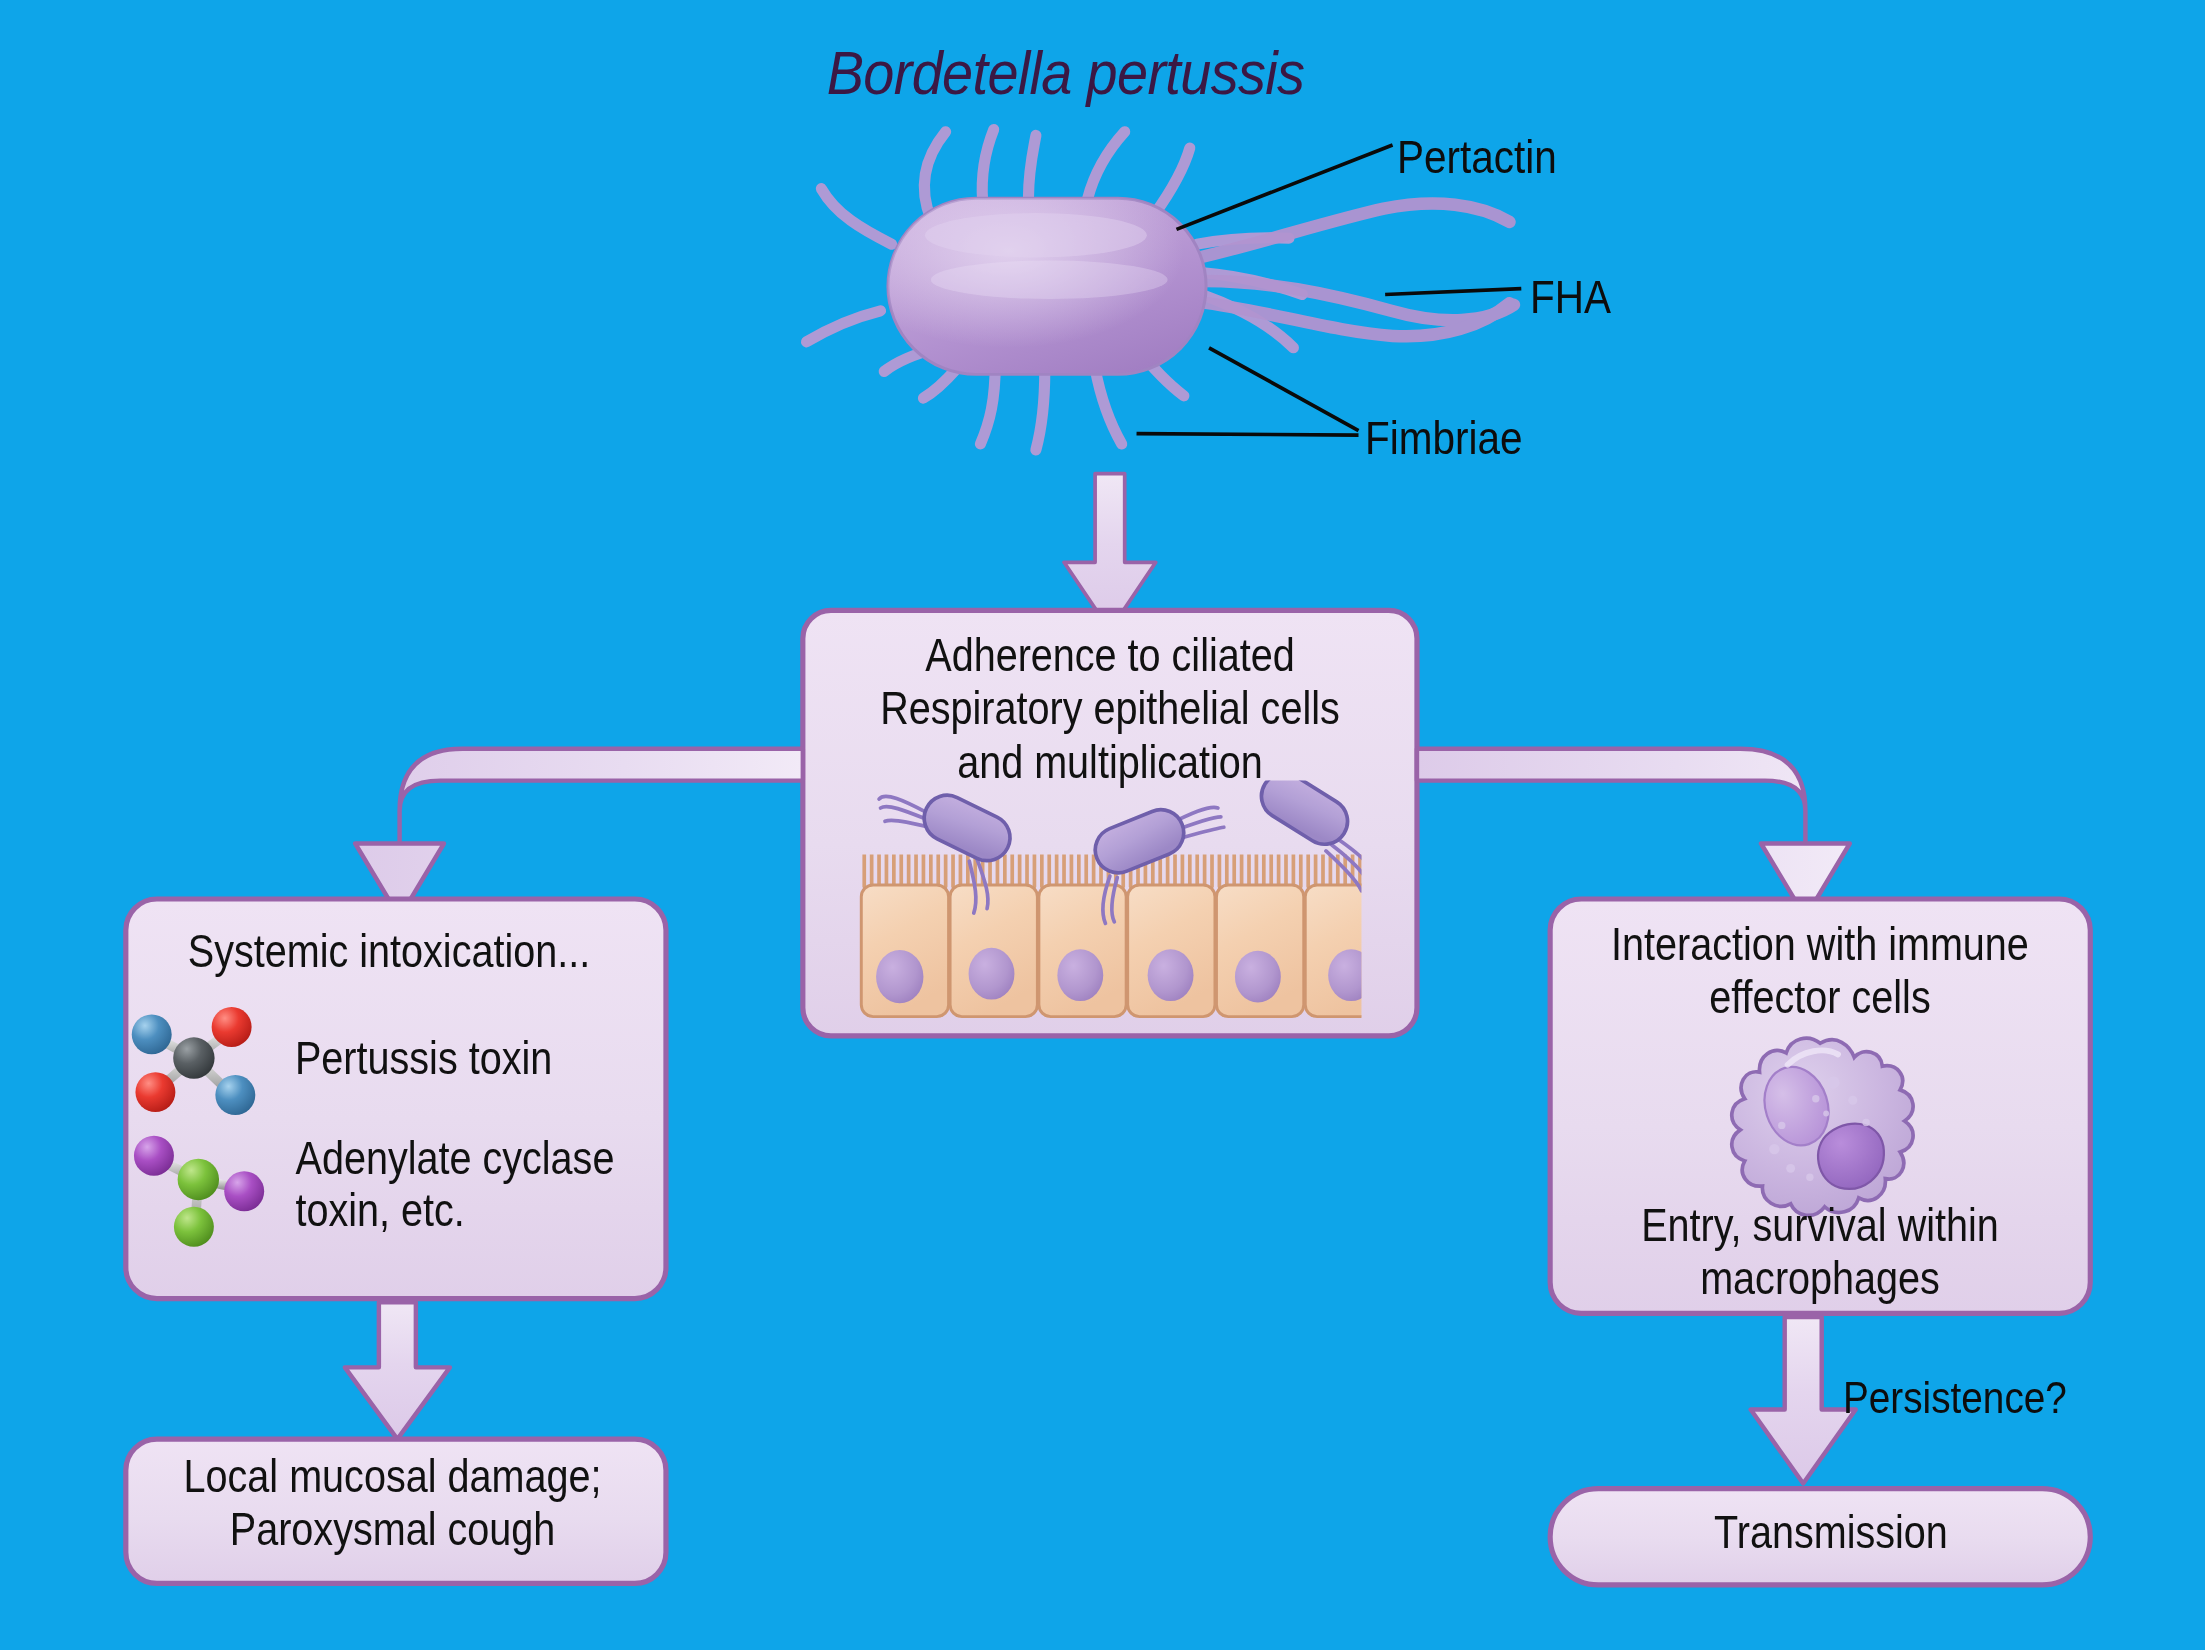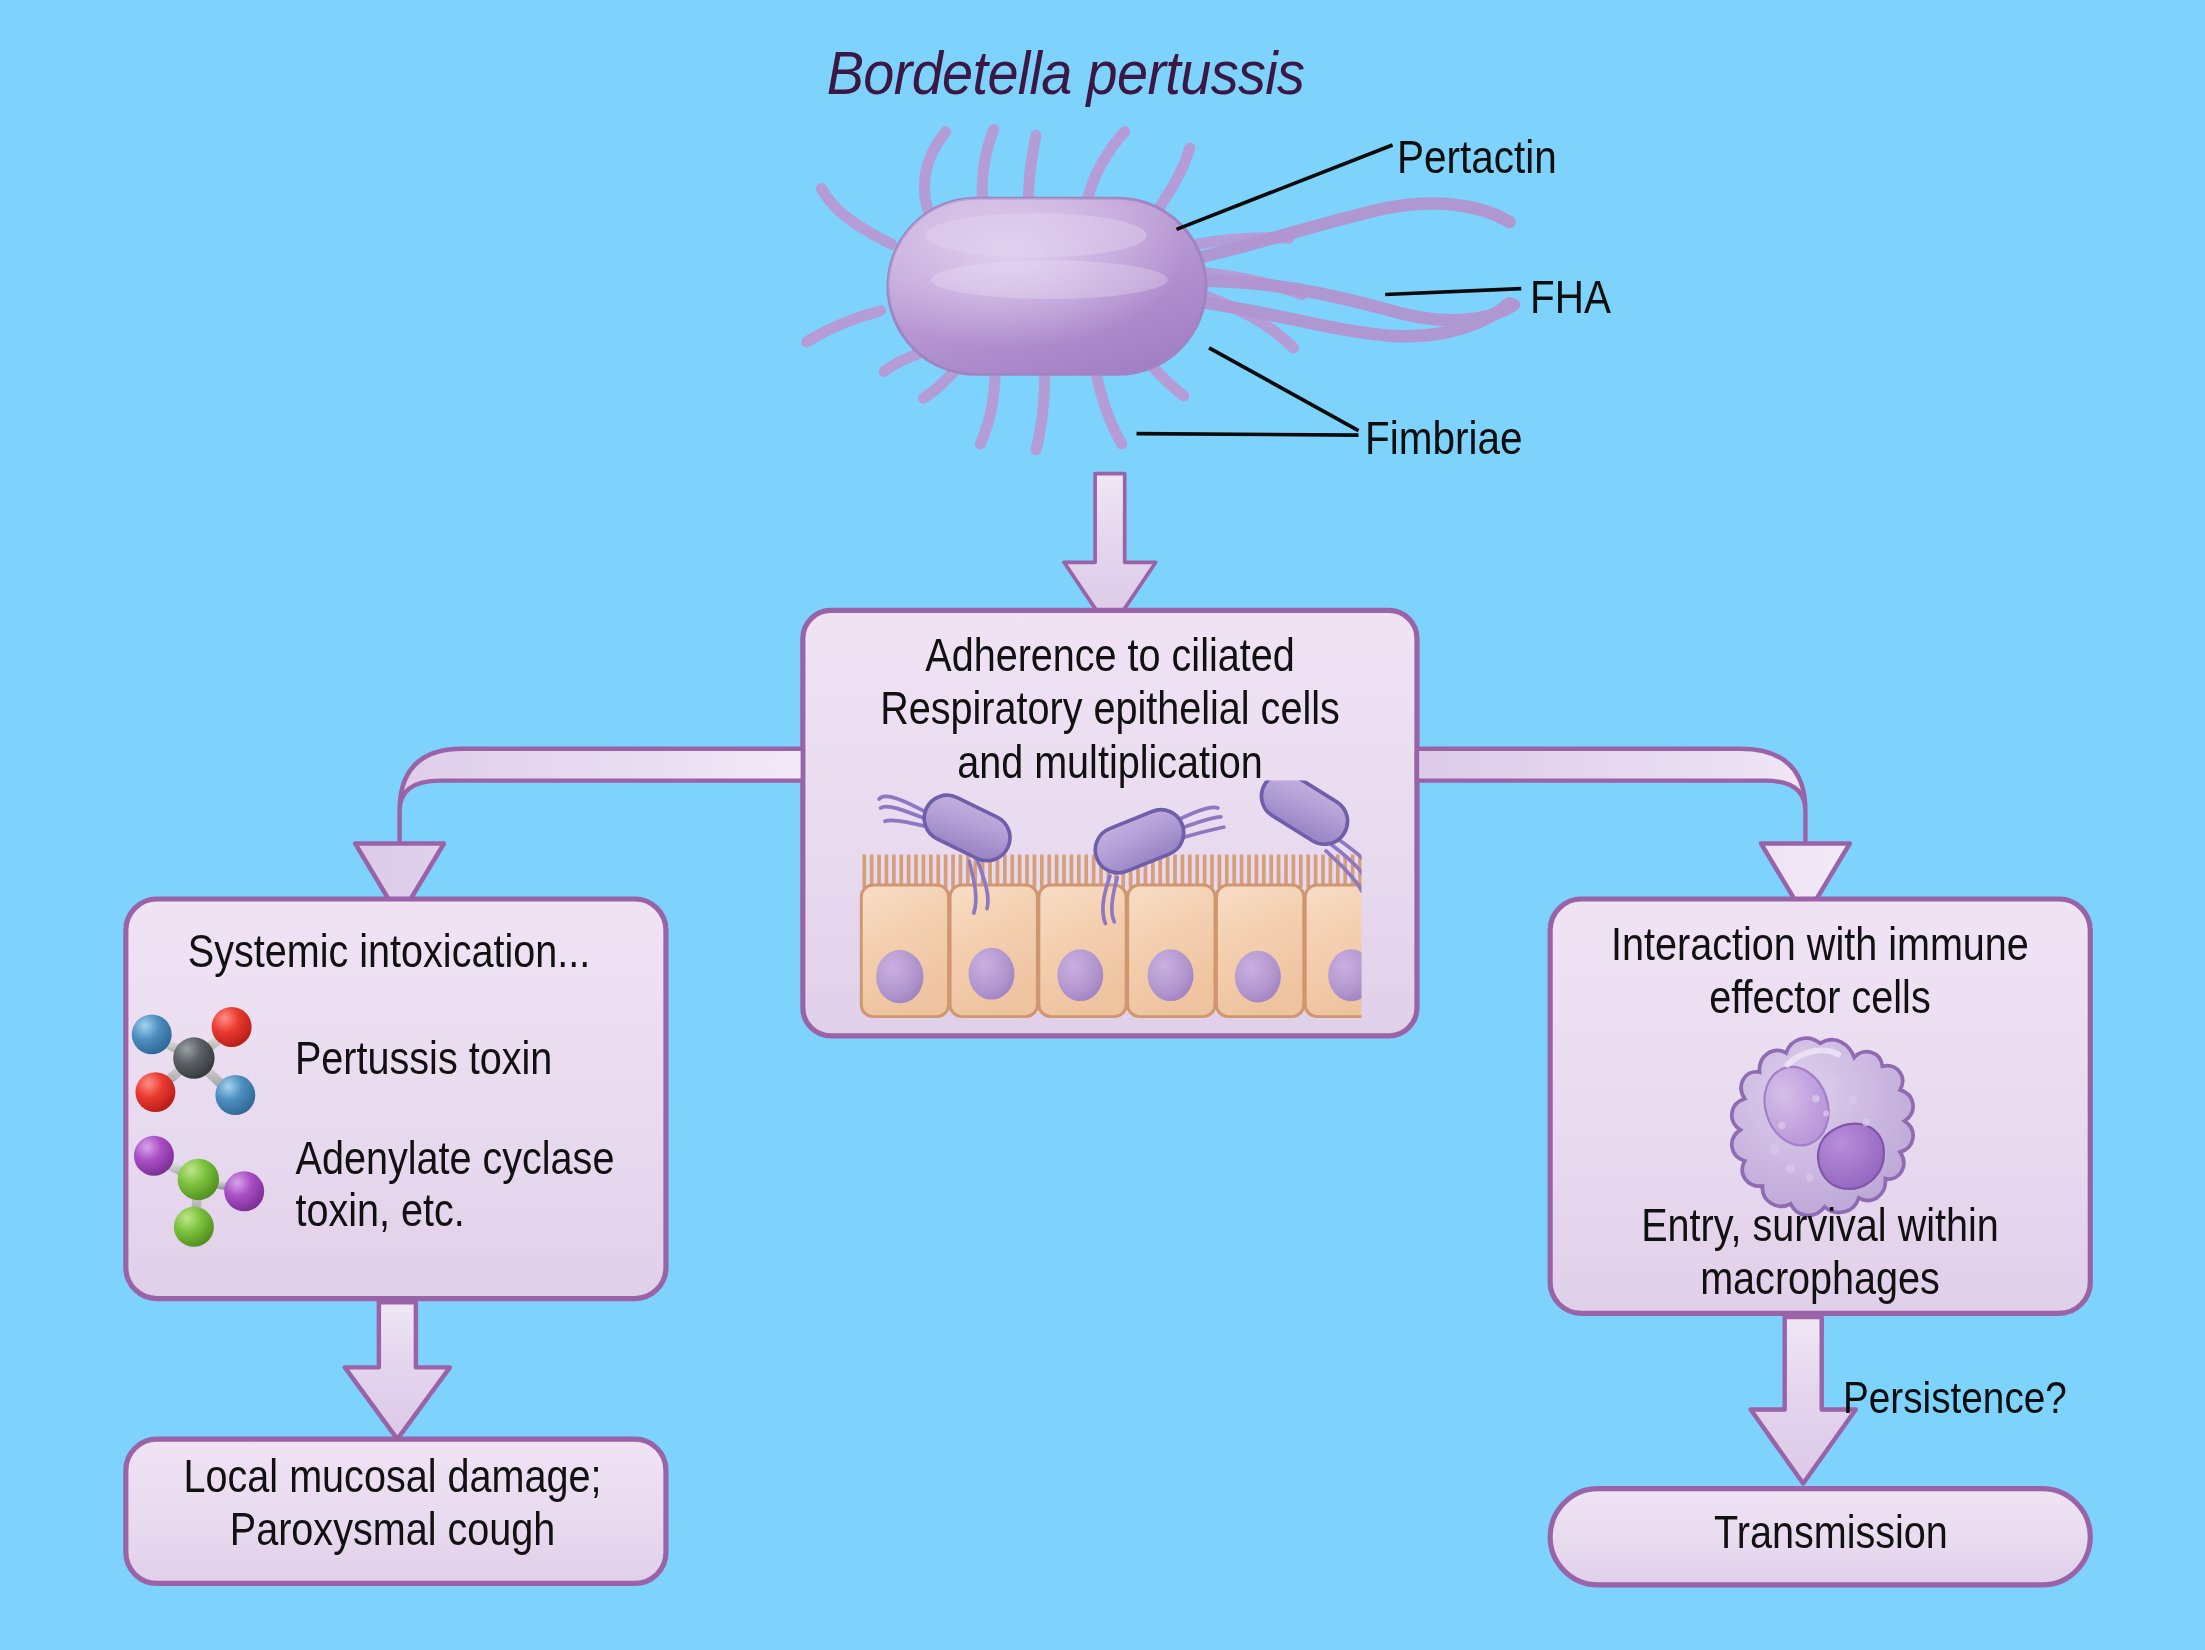--- a/index.html
+++ b/index.html
@@ -4,21 +4,21 @@
 <style>
   html,body{margin:0;padding:0;}
   body{
     width:2205px;height:1650px;
     background:#ffffff;
     font-family:"Liberation Sans","DejaVu Sans",sans-serif;
     overflow:hidden;
   }
   #canvas{
     position:absolute;left:0;top:0;width:2205px;height:1650px;
-    background:#7dd3fc;
+    background:#0ea5e9;
   }
   #stage{position:absolute;left:0;top:0;width:2205px;height:1650px;}
   svg.layer{position:absolute;left:0;top:0;width:2205px;height:1650px;overflow:visible;}
 
   
   .txt{
     position:absolute;
     color:#111111;
     font-family:"Liberation Sans","DejaVu Sans",sans-serif;
     line-height:1.16;

